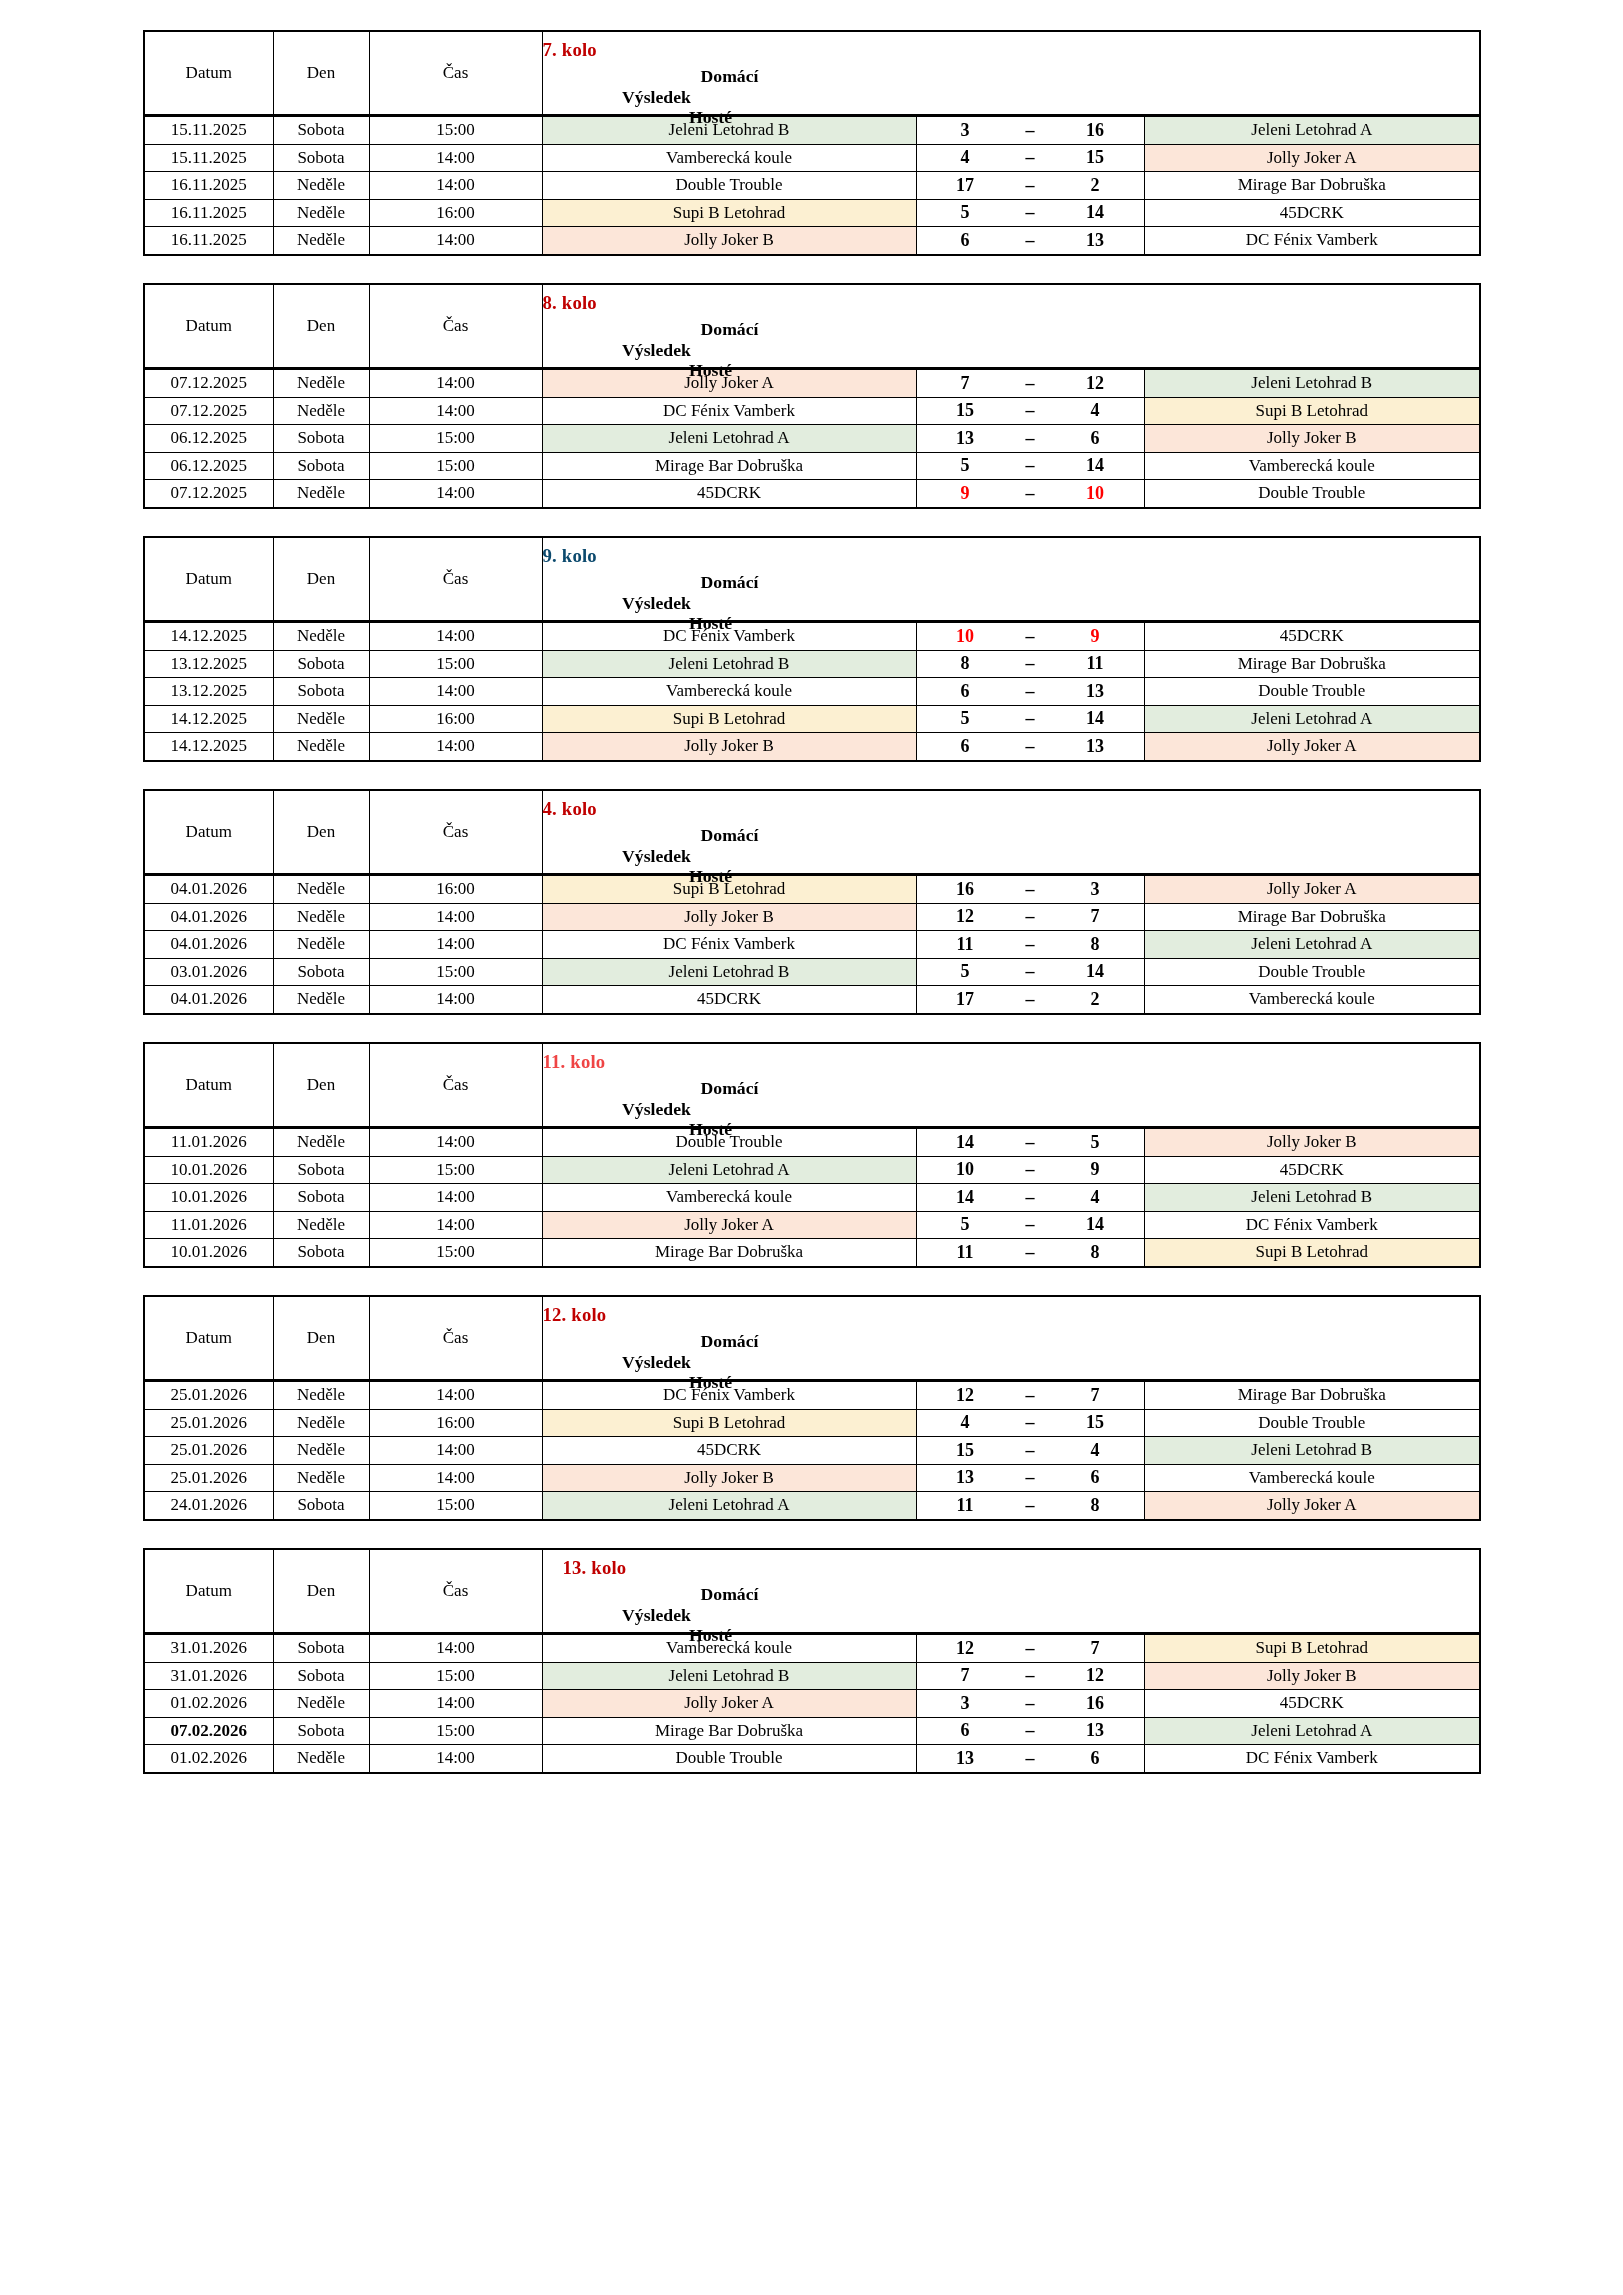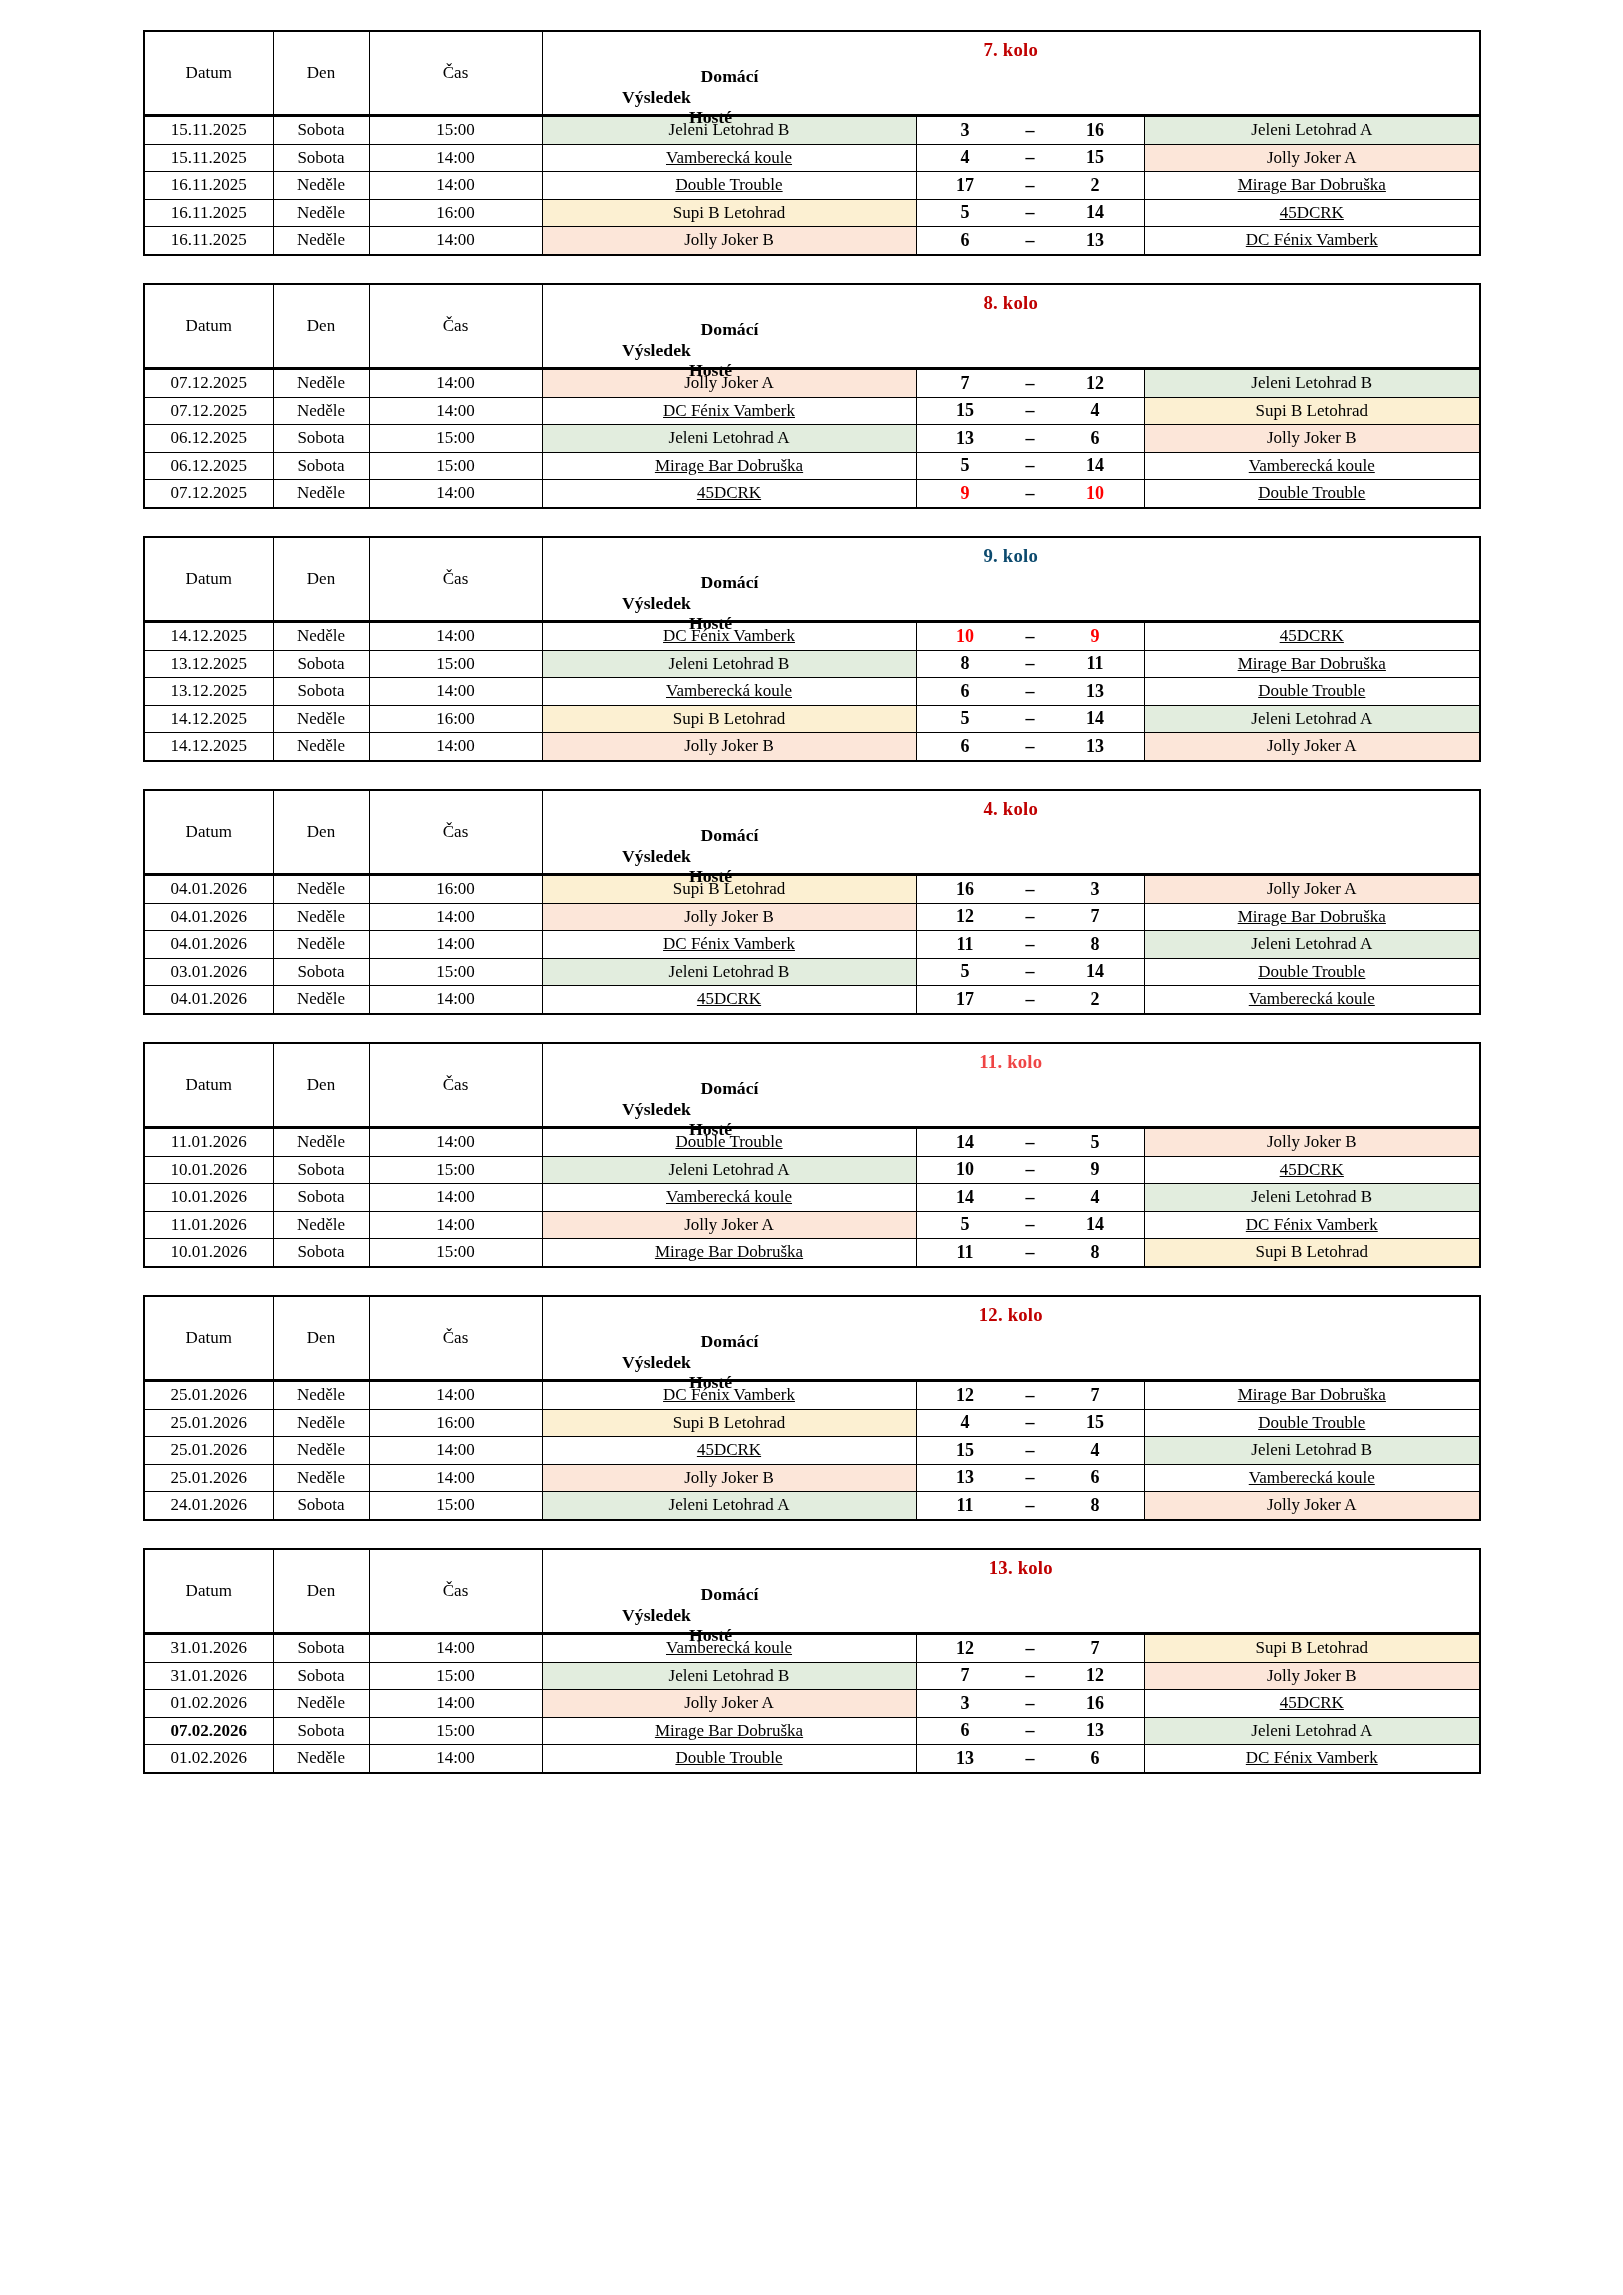--- a/index.html
+++ b/index.html
@@ -67,21 +67,21 @@
     display: flex;
     flex-direction: column;
     justify-content: flex-start;
     height: 82px;
     box-sizing: border-box;
   }
   .round-title {
     color: #c00000;
     font-weight: bold;
     font-size: 18.7px;
-    text-align: center;
+    text-align: left;
     padding-top: 6.9px;
     letter-spacing: 0.2px;
   }
   .sub-head-row {
     display: flex;
     margin-top: 5.9px;
     flex-direction: column;
   }
   .sub-head {
     font-weight: bold;
@@ -118,21 +118,21 @@
   .score-h { width: 86px; text-align: center; }
   .score-d { width: 44px;  text-align: center; }
   .score-a { width: 86px; text-align: center; }
   .score-wrap.red { color: #ff0000; }
   .score-wrap.red .score-d { color: #000; }
 
   
   .bg-green  { background: #e2edde !important; }
   .bg-peach  { background: #fce6d9 !important; }
   .bg-yellow { background: #fcf0d2 !important; }
-  .bg-white  { background: #ffffff !important; text-decoration: underline; }
+  .bg-white  { background: #ffffff !important; }
 </style>
 </head>
 <body>
 
 <div id="sheet">
     <table class="round-block">
       <colgroup>
         <col class="c-date">
         <col class="c-day">
         <col class="c-time">

